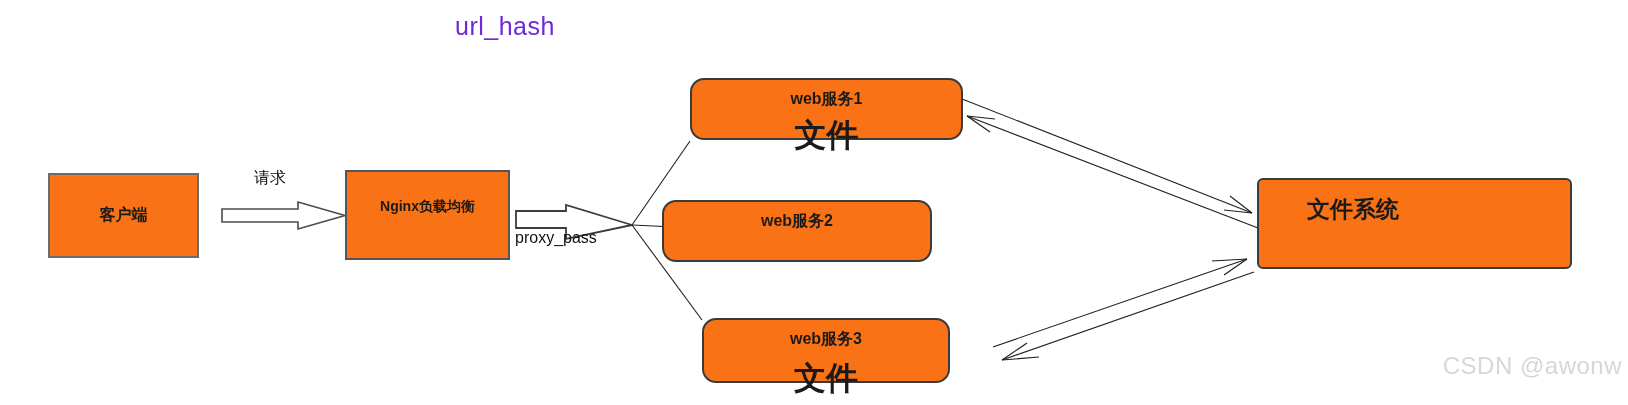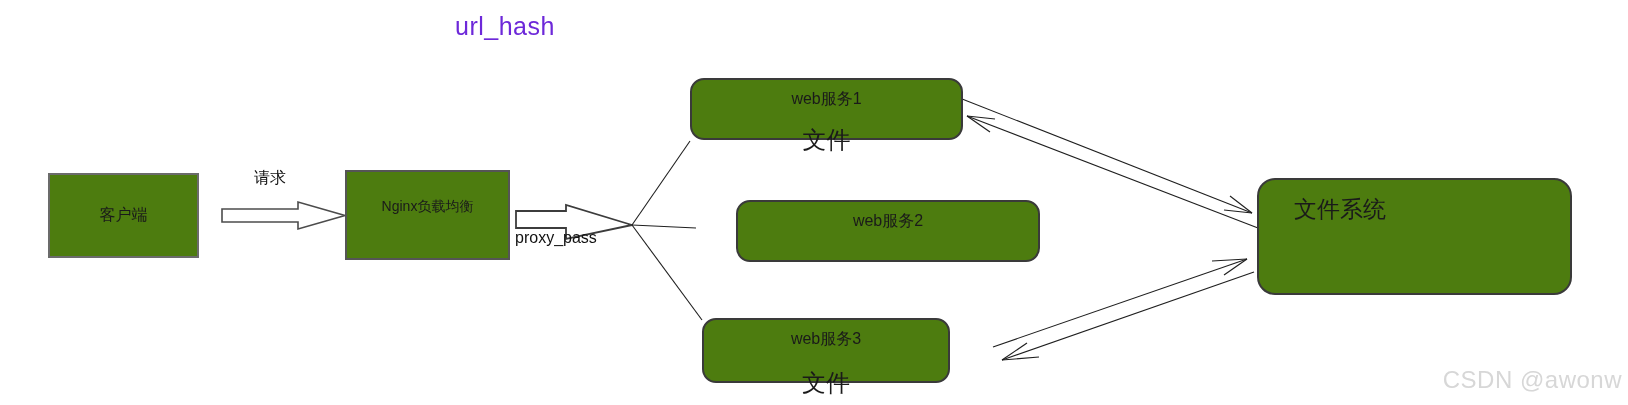--- a/index.html
+++ b/index.html
@@ -11,44 +11,44 @@
     color:#1a1a1a;
     overflow:hidden;
   }
   .abs{position:absolute;}
   #diagram-lines{position:absolute;left:0;top:0;width:1628px;height:405px;}
   .title{
     left:455px;top:12px;
     font-size:25px;letter-spacing:0.5px;color:#6d28d9;
   }
   .box{
-    position:absolute;box-sizing:border-box;background:#4d7c0f;
-    display:flex;align-items:center;justify-content:center;
+    position:absolute;box-sizing:border-box;background:#f97316;
+    display:flex;align-items:center;justify-content:center;font-weight:bold;
   }
   .rect-box{border:2px solid #6b6b6b;}
   .round-box{border:2px solid #3a3a3a;border-radius:14px;justify-content:flex-start;flex-direction:column;}
   .client-box{left:48px;top:173px;width:151px;height:85px;font-size:16px;}
   .nginx-box{left:345px;top:170px;width:165px;height:90px;font-size:14px;border-color:#555;}
   .nginx-box .lbl{margin-top:-16px;}
   .web1-box{left:690px;top:78px;width:273px;height:62px;}
-  .web2-box{left:736px;top:200px;width:304px;height:62px;}
+  .web2-box{left:662px;top:200px;width:270px;height:62px;}
   .web3-box{left:702px;top:318px;width:248px;height:65px;}
-  .fs-box{left:1257px;top:178px;width:315px;height:117px;border-radius:18px;align-items:flex-start;justify-content:flex-start;}
+  .fs-box{left:1257px;top:178px;width:315px;height:91px;border-radius:6px;align-items:flex-start;justify-content:flex-start;padding-left:13px;}
   .fs-label{font-size:23px;margin:14px 0 0 35px;}
   .web-label{font-size:16px;margin-top:9px;}
   .file-label{
     position:absolute;left:50%;transform:translateX(-50%);
-    bottom:-15px;font-size:24px;background:transparent;line-height:1.1;
+    bottom:-15px;font-size:32px;background:transparent;line-height:1.1;
     white-space:nowrap;
   }
   .edge-label{font-size:16px;color:#111;}
   .req-label{left:240px;top:168px;width:60px;text-align:center;}
   .proxy-label{left:515px;top:229px;font-size:16px;}
   .watermark{
-    right:6px;top:366px;
+    right:6px;top:352px;
     font-size:24px;color:#d7d7d7;
     text-shadow:1px 1px 0 #ffffff;
     letter-spacing:0.5px;
   }
 </style>
 </head>
 <body>
 
 <div id="canvas">
 

